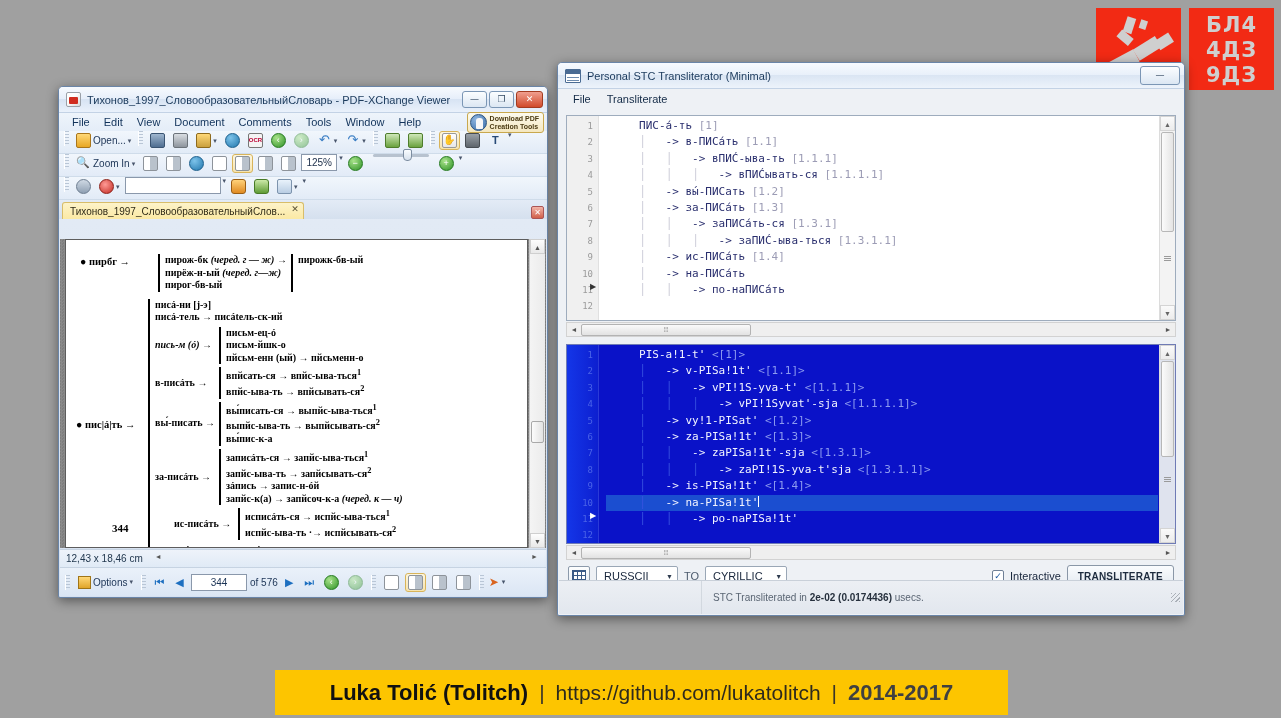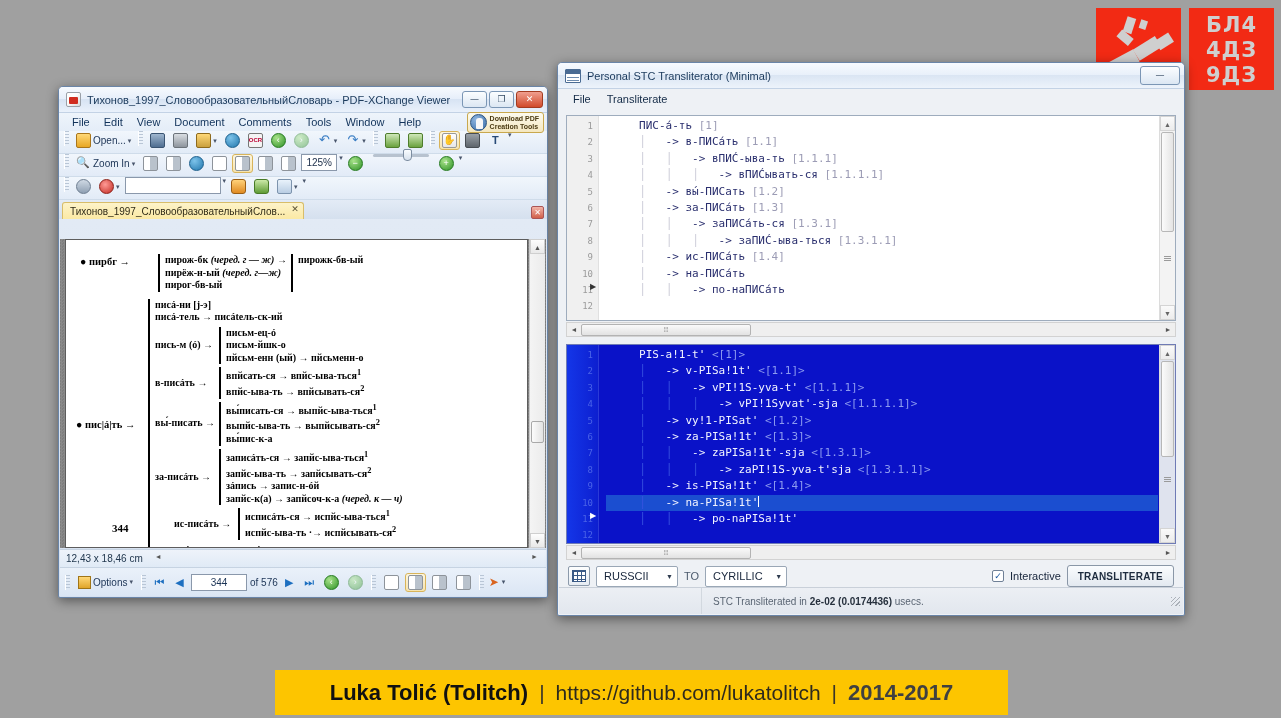--- a/index.html
+++ b/index.html
@@ -202,21 +202,21 @@
     background-size:4px 4px; }
   .sel-box { height:21px; min-width:82px; background:#fff; border:1px solid #9aa7b6; border-radius:2px;
     display:flex; align-items:center; padding:0 4px 0 7px; font-size:11px; color:#16243a; }
   .sel-box .cv { margin-left:auto; font-size:7px; color:#2e3b4e; padding-left:10px;}
   .to-lbl { font-size:11px; color:#4c5a6c; }
   .chk { width:12px;height:12px;border:1px solid #6f8096; border-radius:2px; background:#fff;
     display:flex;align-items:center;justify-content:center; font-size:9px; color:#17559e;}
   .bigbtn { height:22px; padding:0 10px; border:1px solid #8a97a7; border-radius:3px;
     background:linear-gradient(180deg,#fafcfe,#e3e9f0); font-size:10px; font-weight:bold; color:#1d2b3e;
     display:flex;align-items:center; letter-spacing:.2px;}
-  .stc-status { position:absolute; left:1px; right:1px; bottom:1px; height:27px; display:flex; align-items:center;
+  .stc-status { position:absolute; left:1px; right:1px; bottom:1px; height:34px; display:flex; align-items:center;
     background:linear-gradient(180deg,#eceff4,#e2e7ee); border-top:1px solid #c9d0d9; font-size:10px; color:#5a6573;}
   .stc-status .cell1 { width:143px; border-right:1px solid #d2d8df; height:100%; }
   .stc-status .msg { padding-left:11px; }
   .stc-status b { color:#26303d; }
   .grip-corner { margin-left:auto; margin-right:3px; width:9px;height:9px;
     background-image: repeating-linear-gradient(135deg,#aab0b8 0 1px,transparent 1px 3px);}
 
   
   .banner { position:absolute; left:275px; top:670px; width:733px; height:45px; background:#fdc500;
     display:flex; align-items:center; justify-content:center; gap:4px; }
@@ -441,21 +441,21 @@
           </div>
 
           <div style="display:flex; align-items:flex-start; margin-top:7px;">
             <div class="hw" style="width:72px; padding-left:2px; padding-top:120px; font-size:10.5px;">● пис|á|ть →</div>
             <div class="brace">
 
               <div class="hw">писá-<b>ни</b> [j-э]</div>
               <div class="hw">писá-<b>тель</b> → писátель-<b>ск</b>-<b>ий</b></div>
 
               <div style="display:flex; align-items:center; margin-top:3px;">
-                <div class="hw" style="width:62px;">пись-<b>м</b> (ó) →</div>
+                <div class="hw" style="width:62px;font-style:italic;">пись-<b>м</b> (ó) →</div>
                 <div class="brace">
                   <div class="hw">письм-<b>ец</b>-ó</div>
                   <div class="hw">письм-<b>йшк</b>-о</div>
                   <div class="hw">пйсьм-<b>енн</b> (ый) → пйсьменн-о</div>
                 </div>
               </div>
 
               <div style="display:flex; align-items:center; margin-top:3px;">
                 <div class="hw" style="width:62px;"><b>в</b>-писáть →</div>
                 <div class="brace">

